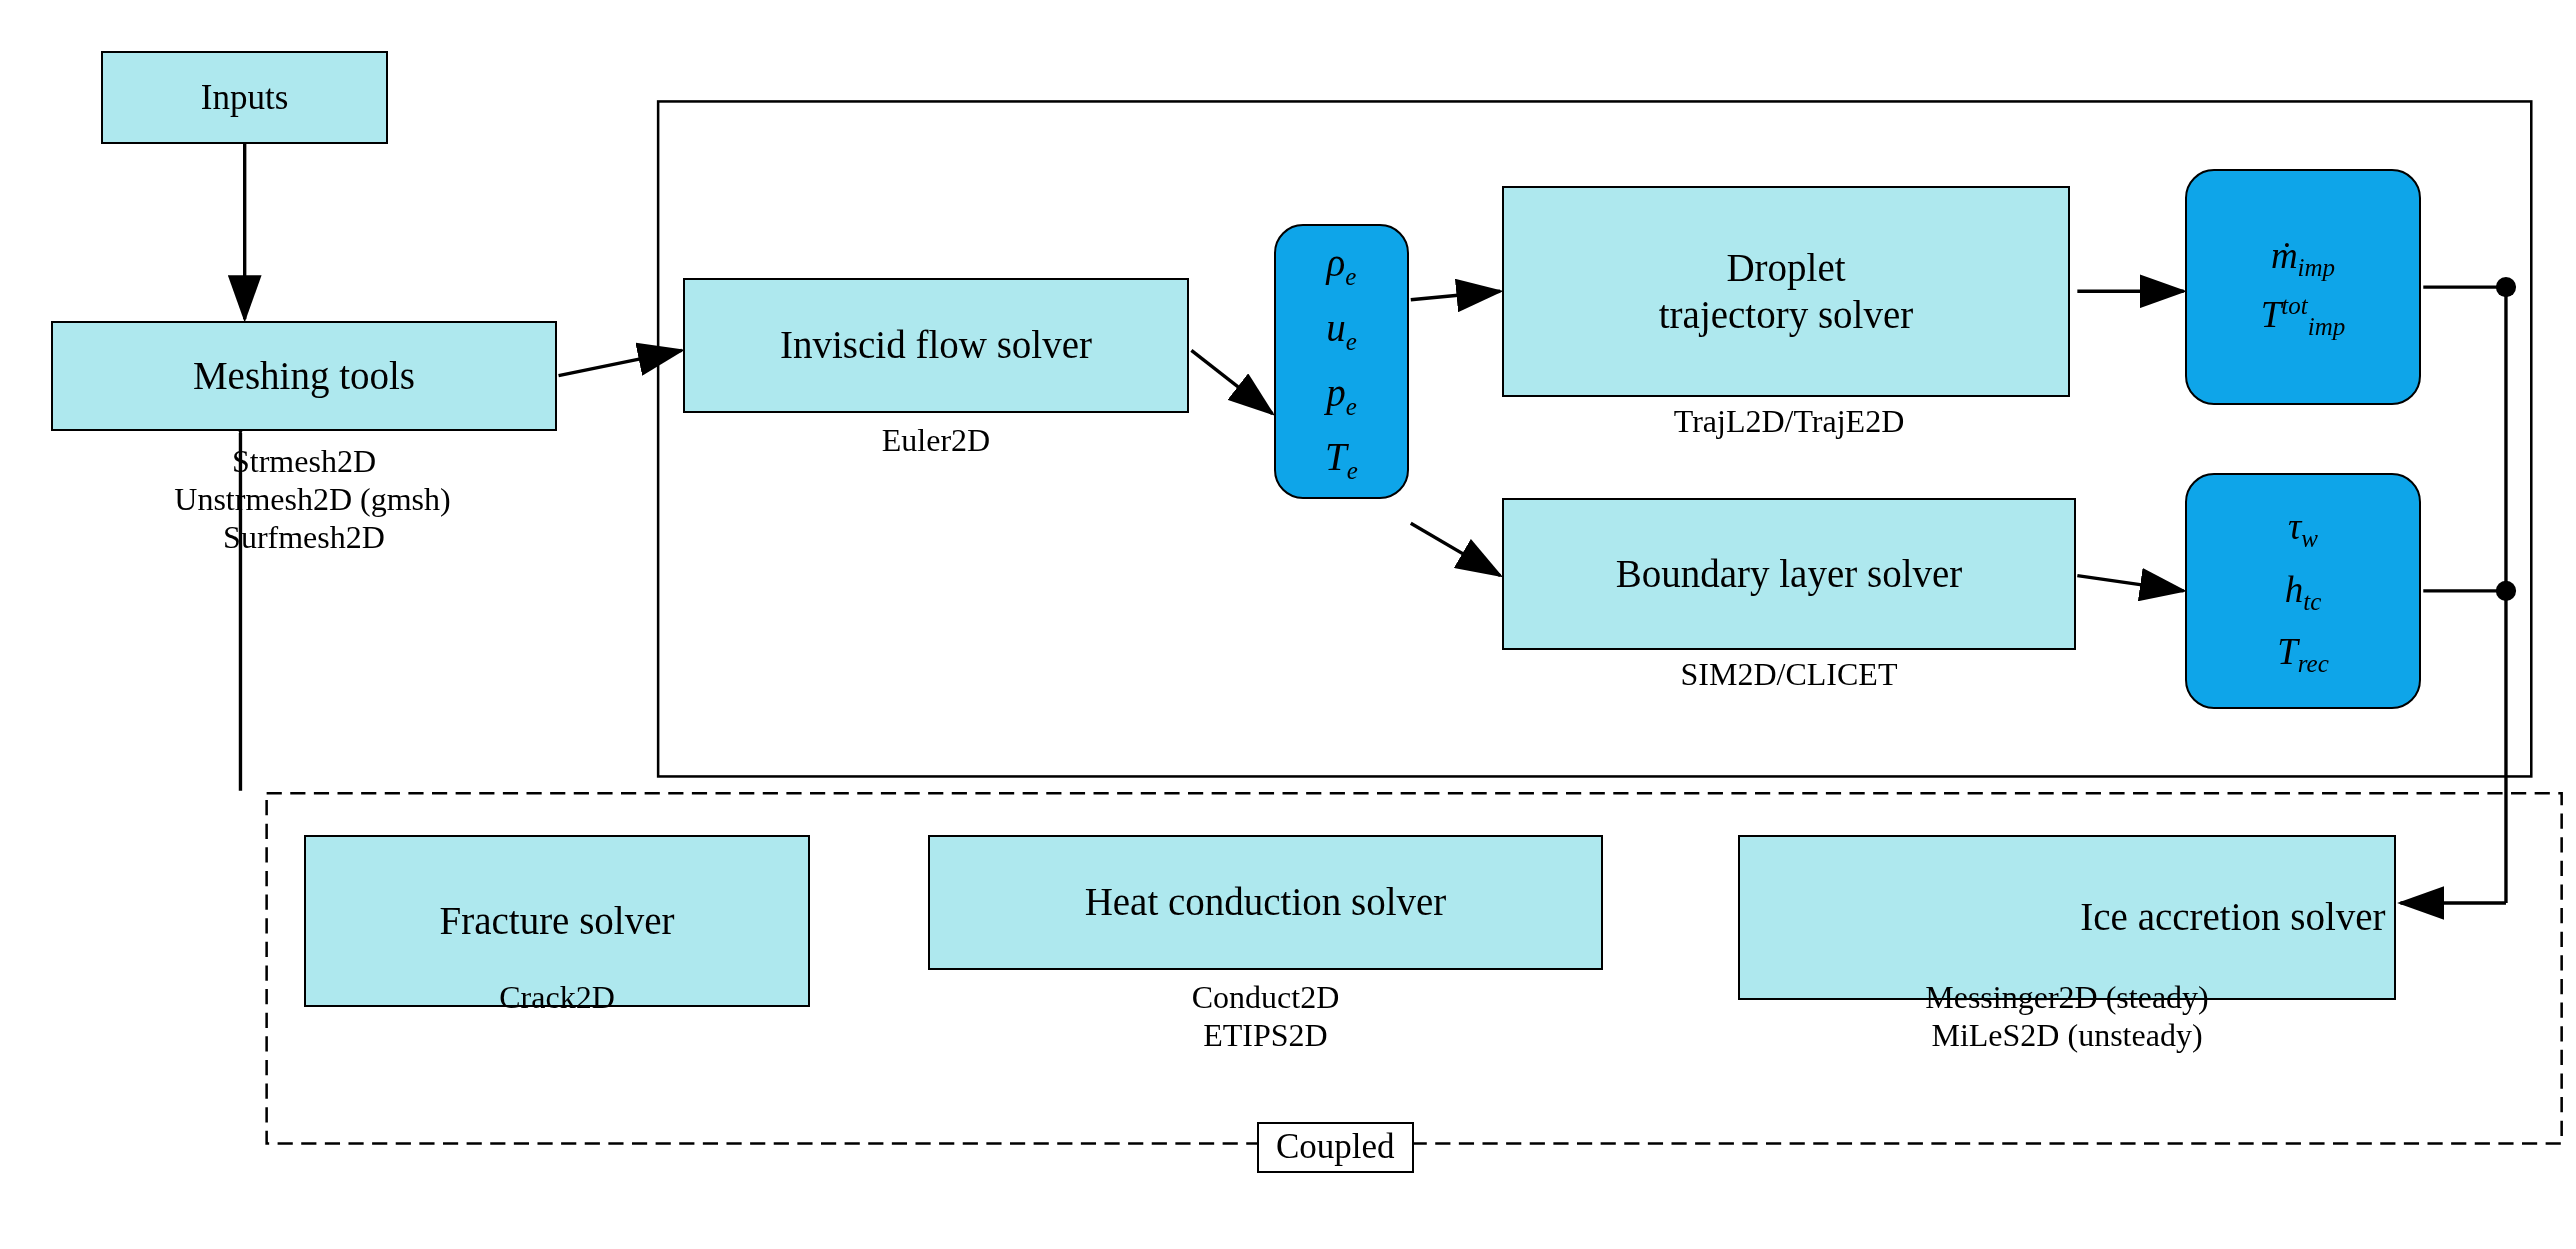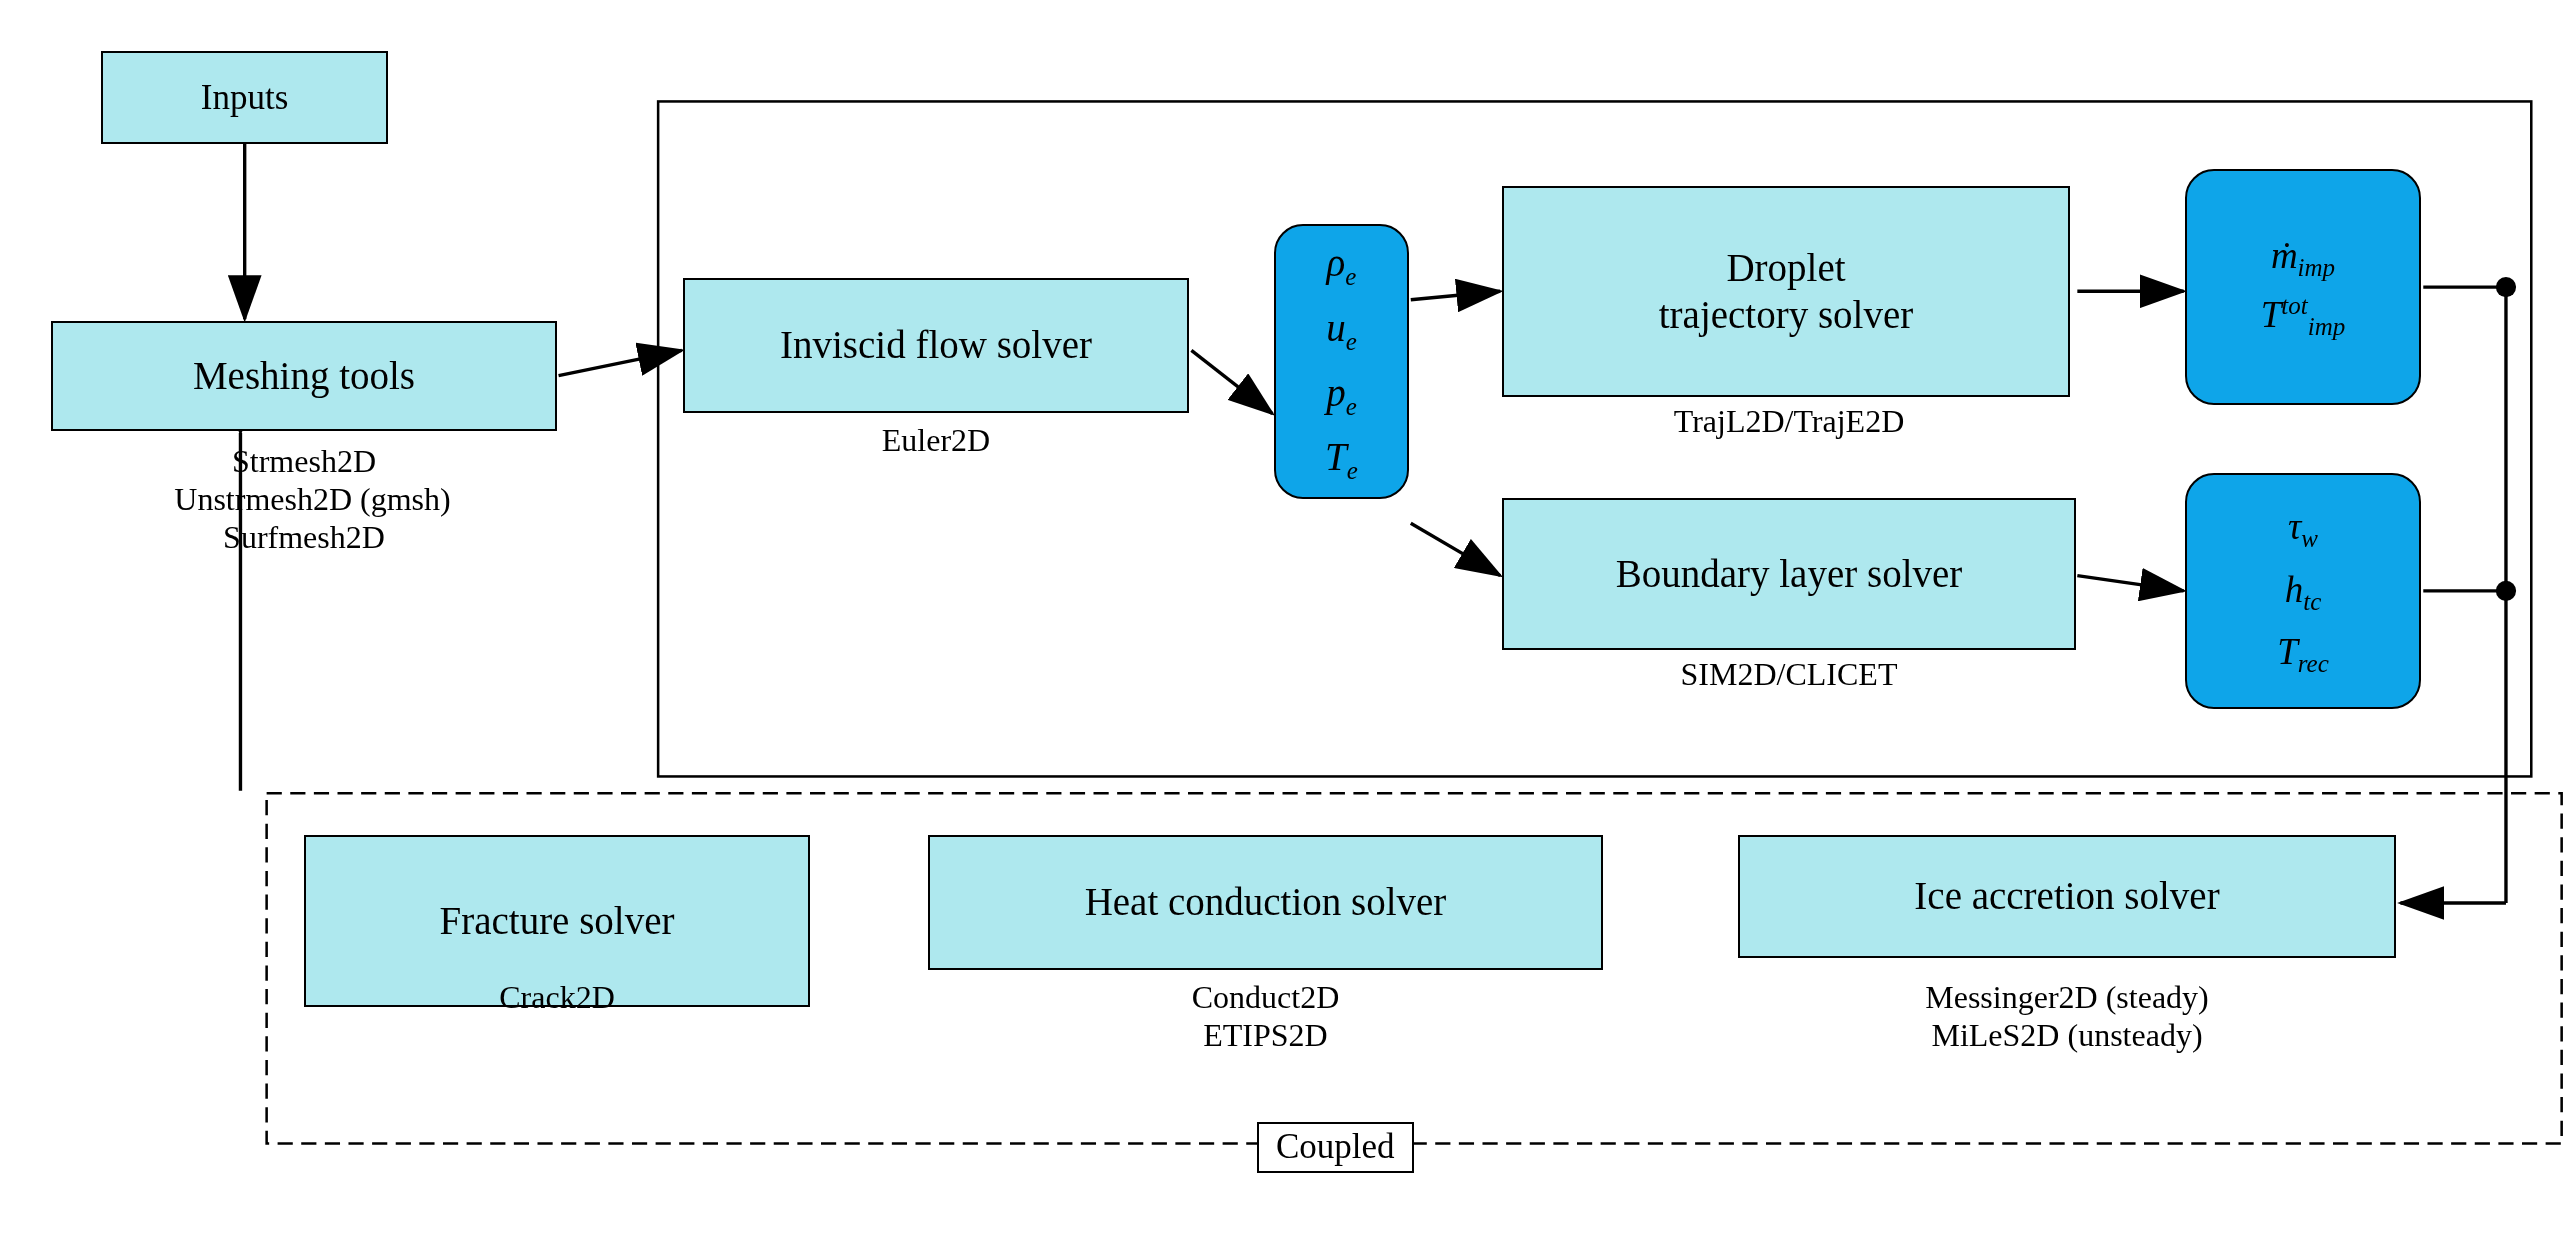--- a/index.html
+++ b/index.html
@@ -205,21 +205,21 @@
   <div class="box box-cyan" style="left:928px; top:835px; width:675px; height:135px; font-size:39px;">
     <span>Heat conduction solver</span>
   </div>
   <div class="label" style="left:928px; top:979px; width:675px;">
     <span>Conduct2D</span>
   </div>
   <div class="label" style="left:928px; top:1017px; width:675px;">
     <span>ETIPS2D</span>
   </div>
 
-  <div class="box box-cyan" style="left:1738px; top:835px; width:658px; height:123px; font-size:39px;">
+  <div class="box box-cyan" style="left:1738px; top:835px; width:658px; height:165px; font-size:39px;justify-content:flex-end;">
     <span>Ice accretion solver</span>
   </div>
   <div class="label" style="left:1738px; top:979px; width:658px;">
     <span>Messinger2D (steady)</span>
   </div>
   <div class="label" style="left:1738px; top:1017px; width:658px;">
     <span>MiLeS2D (unsteady)</span>
   </div>
 
   <div class="coupled-label" style="left:1257px; top:1122px;">

